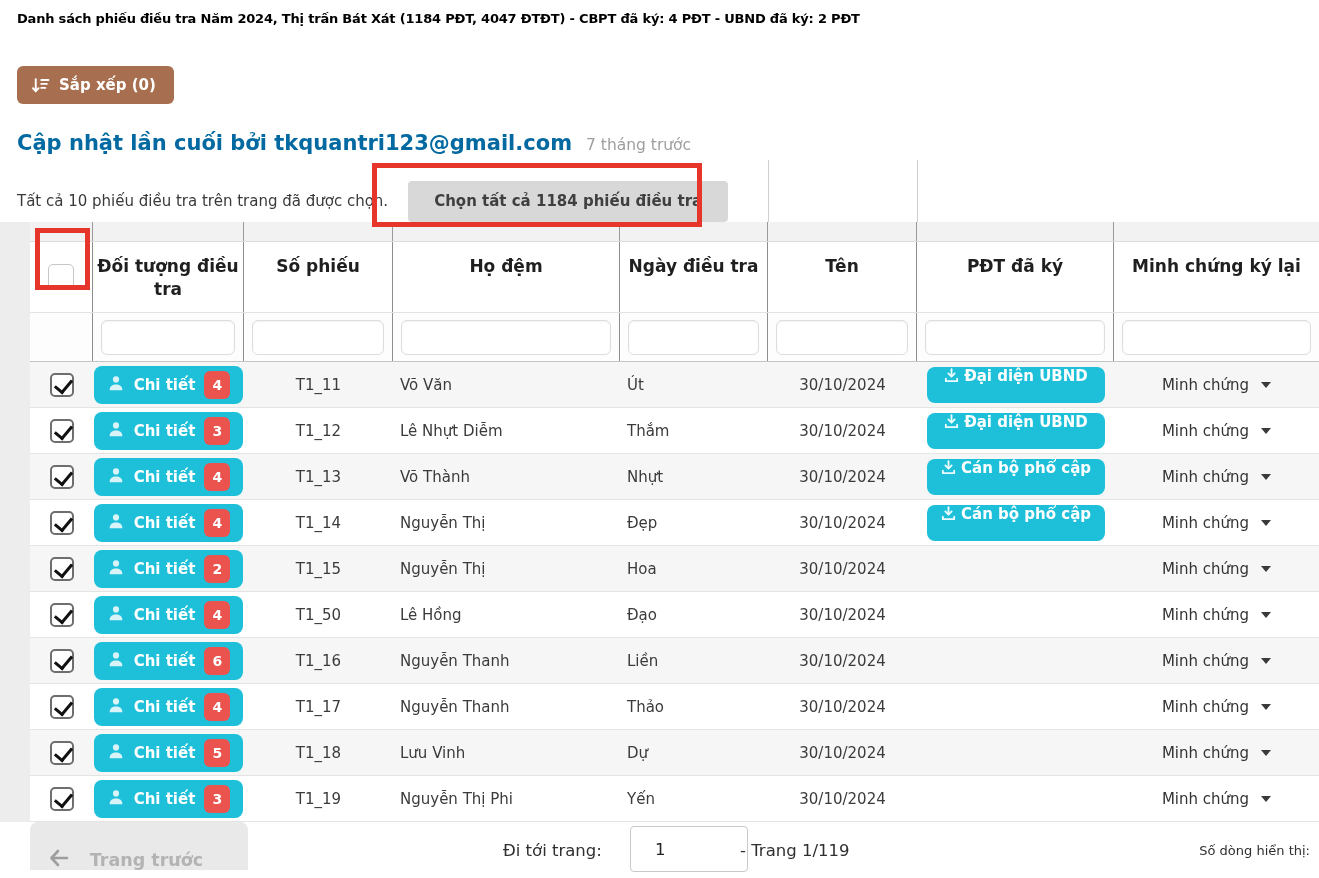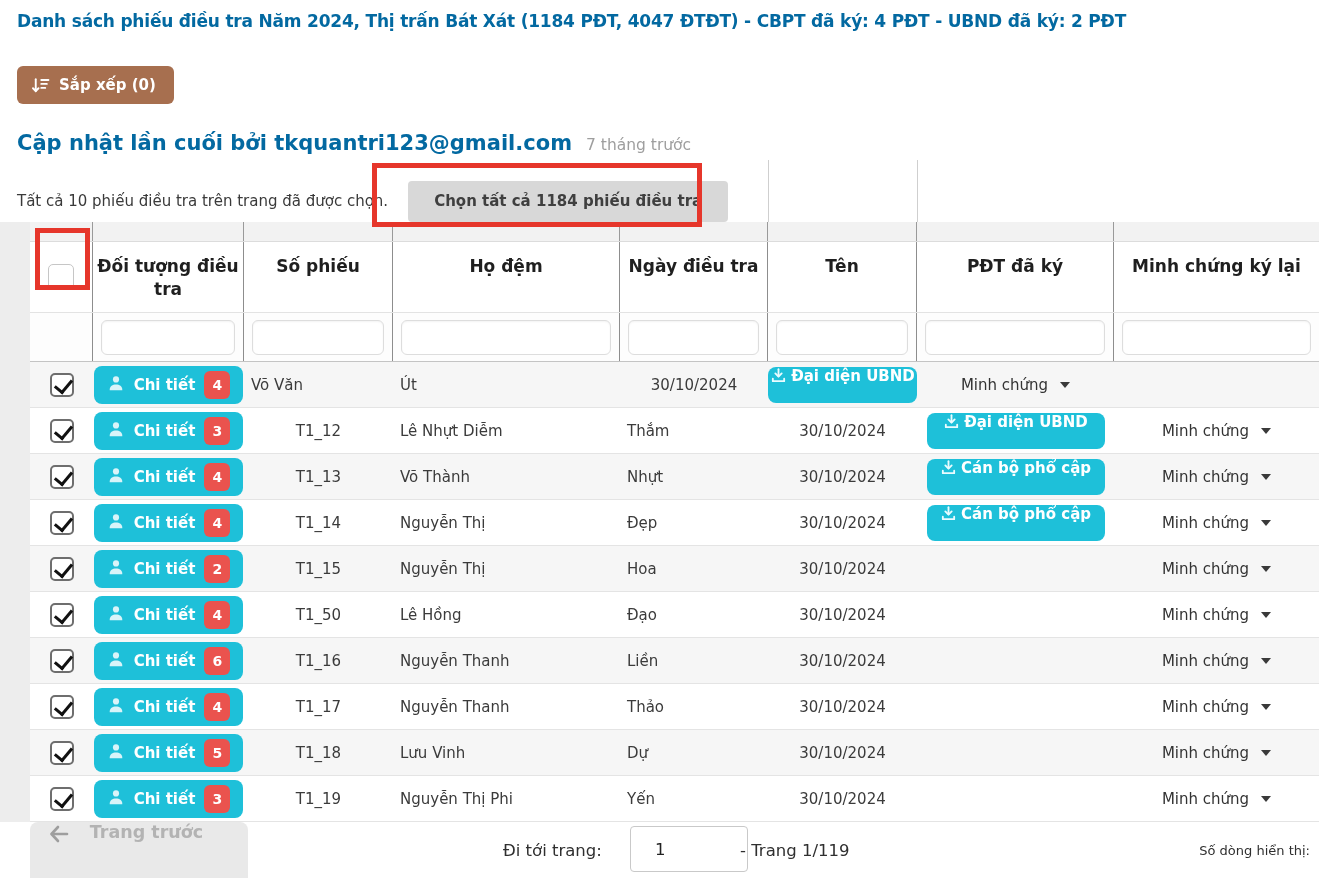--- a/index.html
+++ b/index.html
@@ -2,21 +2,21 @@
 <html><head>
 <meta charset="utf-8">
 <style>
   * { margin:0; padding:0; box-sizing:border-box; }
   html,body { background:#fff; }
   body { font-family:"DejaVu Sans","Liberation Sans",sans-serif; color:#2c2c2c; }
   .page { position:relative; width:1319px; height:878px; background:#fff; overflow:hidden; }
 
   .left-margin { position:absolute; left:0; top:222px; width:30px; bottom:0; background:#ededed; }
 
-  .page-title { position:absolute; left:17px; top:11px; font-size:17px; font-weight:bold; color:#0369a1; white-space:nowrap; letter-spacing:-0.2px; }
+  .page-title { position:absolute; left:17px; top:11px; font-size:13px; font-weight:bold; color:#000000; white-space:nowrap; letter-spacing:-0.2px; }
 
   .sort-button { position:absolute; left:17px; top:66px; height:38px; padding:0 18px 0 14px; background:#a76f4f; border:none; border-radius:6px; color:#fff; font-weight:bold; font-size:15px; display:flex; align-items:center; gap:9px; cursor:pointer; font-family:inherit; }
   .sort-button svg { display:block; }
 
   .meta-line { position:absolute; left:17px; top:131px; display:flex; align-items:baseline; gap:14px; }
   .meta-updated { font-size:21px; font-weight:bold; color:#0369a1; }
   .meta-ago { font-size:15.5px; color:#9e9e9e; }
 
   .selection-row { position:absolute; left:17px; top:179px; height:44px; display:flex; align-items:center; gap:20px; }
   .selection-msg { font-size:15px; color:#3a3a3a; }
@@ -58,21 +58,21 @@
   .detail-button { width:100%; height:38px; margin:0 1px; background:#1ec0d9; border:none; border-radius:8px; color:#fff; font-weight:bold; font-size:15px; display:flex; align-items:center; justify-content:center; gap:9px; cursor:pointer; font-family:inherit; }
   .detail-badge { background:#ea534e; color:#fff; border-radius:6px; min-width:26px; height:28px; display:flex; align-items:center; justify-content:center; font-size:14px; font-weight:bold; padding:0 6px; }
 
   .signed-button { width:178px; height:36px; background:#1ec0d9; border:none; border-radius:8px; color:#fff; font-weight:bold; font-size:15px; display:flex; justify-content:center; gap:4px; cursor:pointer; font-family:inherit; }
 
   .evidence { display:flex; align-items:center; gap:12px; cursor:pointer; }
   .evidence-label { font-size:15px; color:#333; }
   .caret-down { width:0; height:0; border-left:5px solid transparent; border-right:5px solid transparent; border-top:6px solid #3a3a3a; }
 
   .footer { position:absolute; left:0; top:822px; width:1319px; height:56px; background:#fff; }
-  .prev-button { position:absolute; left:30px; top:0; width:218px; height:56px; background:#e9e9e9; border:none; border-radius:8px 8px 0 0; display:flex; align-items:flex-start; cursor:pointer; font-family:inherit; }
+  .prev-button { position:absolute; left:30px; top:0; width:218px; height:48px; background:#e9e9e9; border:none; border-radius:8px 8px 0 0; display:flex; align-items:flex-end; cursor:pointer; font-family:inherit; }
   .prev-arrow { margin-left:17px; display:flex; }
   .prev-label { flex:1; text-align:center; font-size:17.5px; font-weight:bold; color:#b3b3b3; padding-right:26px; }
   .goto-label { position:absolute; left:503px; top:0; height:56px; display:flex; align-items:center; font-size:16.5px; color:#2f2f2f; }
   .page-input { position:absolute; left:630px; top:4px; width:118px; height:46px; border:1px solid #c9c9c9; border-radius:4px; font-size:16.5px; padding-left:24px; font-family:inherit; color:#222; }
   .page-info { position:absolute; left:740px; top:0; height:56px; display:flex; align-items:center; font-size:16.5px; color:#2f2f2f; }
   .rows-label { position:absolute; right:9px; top:0; height:56px; display:flex; align-items:center; font-size:13px; color:#2f2f2f; }
 
   .annotation { position:absolute; border:5px solid #e6362b; pointer-events:none; z-index:50; }
   .annotation.box-select-all { left:372px; top:163px; width:330px; height:64px; }
   .annotation.box-header-checkbox { left:35px; top:228px; width:55px; height:62px; }
@@ -173,20 +173,21 @@
         <span>
           <svg width="18" height="18" viewBox="0 0 24 24" fill="#d9f4f9">
             <circle cx="12" cy="7.2" r="4.1"></circle>
             <path d="M3.6 21c0-4.6 3.8-7 8.4-7s8.4 2.4 8.4 7v.6H3.6z"></path>
           </svg>
         </span>
         <span>Chi tiết</span>
         <span class="detail-badge">4</span>
       </button>
     </div>
+    <div class="td center">T1_11</div>
     <div class="td left">Võ Văn</div>
     <div class="td left">Út</div>
     <div class="td center">30/10/2024</div>
     <div class="td center">
       <button class="signed-button">
         <span>
           <svg width="17" height="17" viewBox="0 0 24 24" fill="none" stroke="#eafcff" stroke-width="2.6" stroke-linecap="round" stroke-linejoin="round">
             <line x1="12" y1="3" x2="12" y2="13"></line>
                   <polyline points="7.5,9 12,13.5 16.5,9"></polyline>
             <path d="M4 16.5v3.5h16v-3.5"></path>

